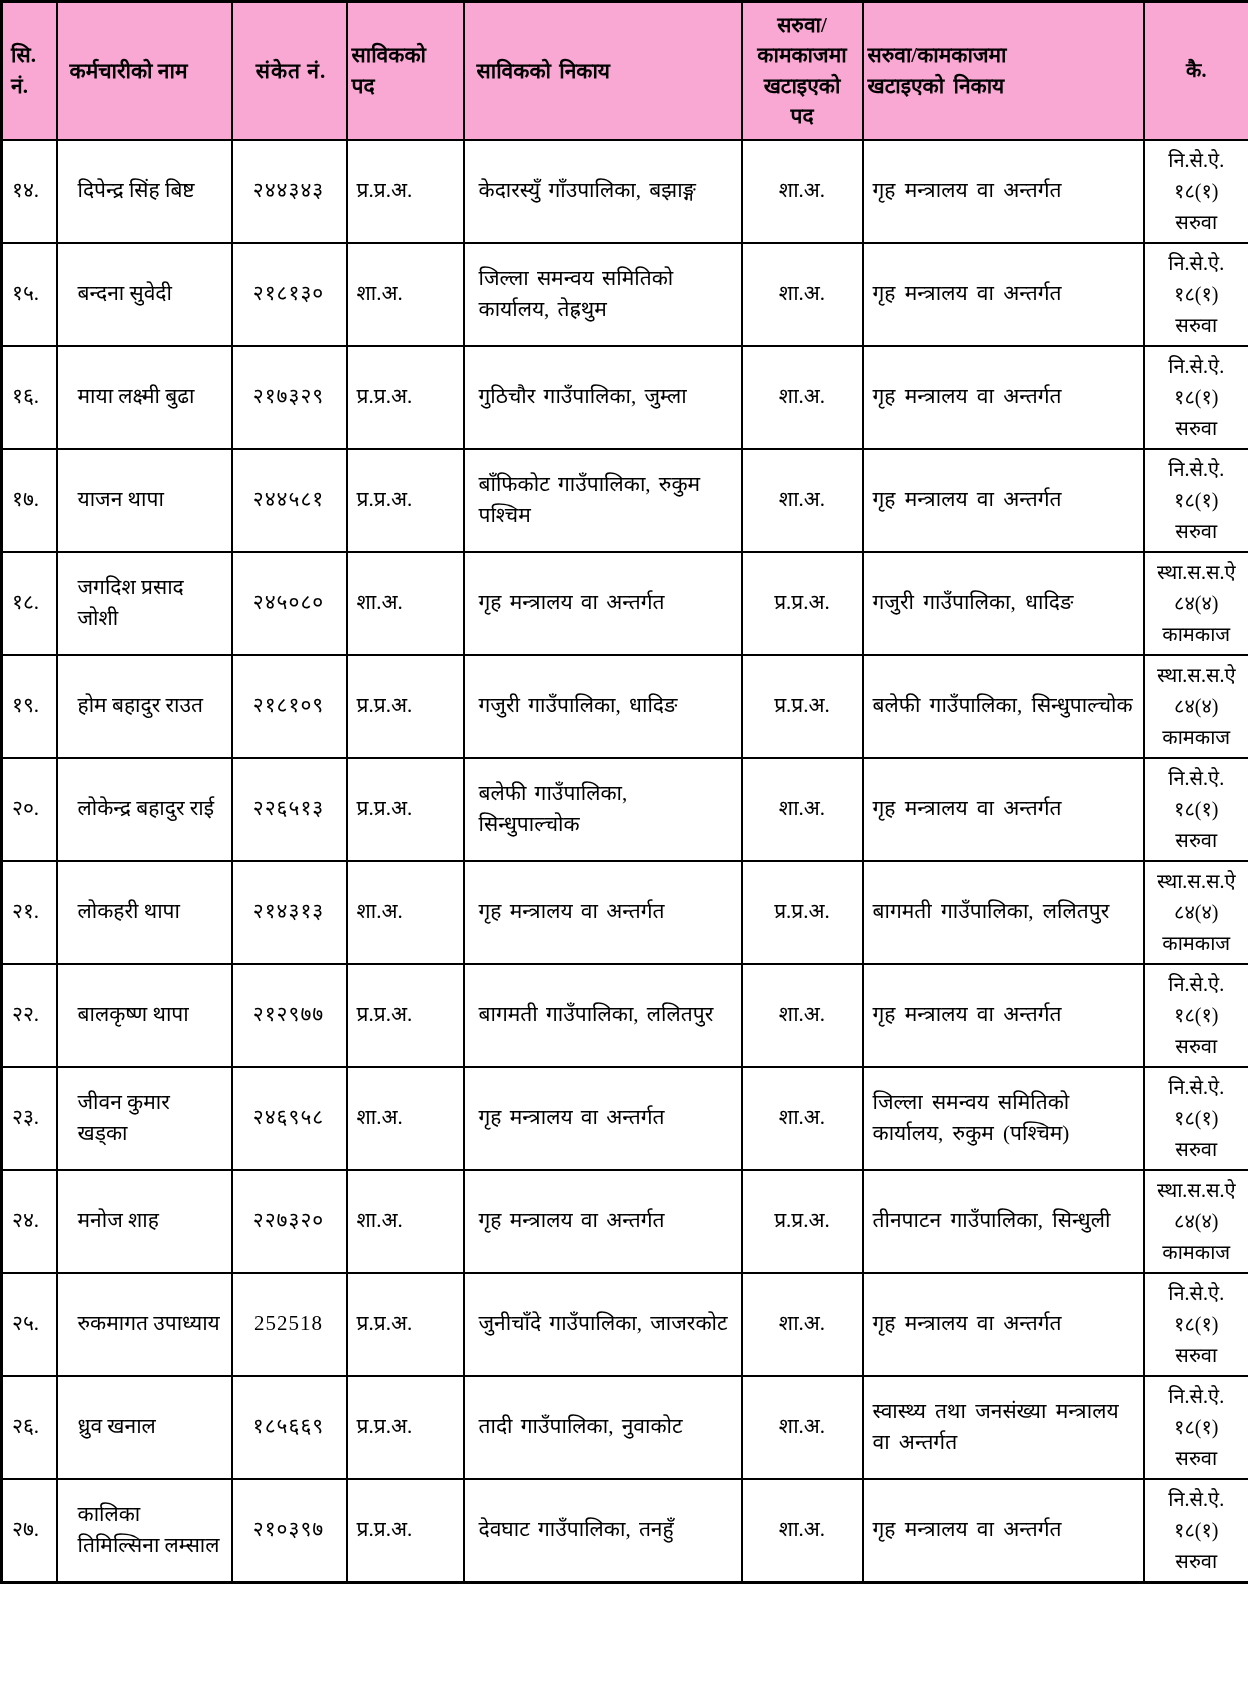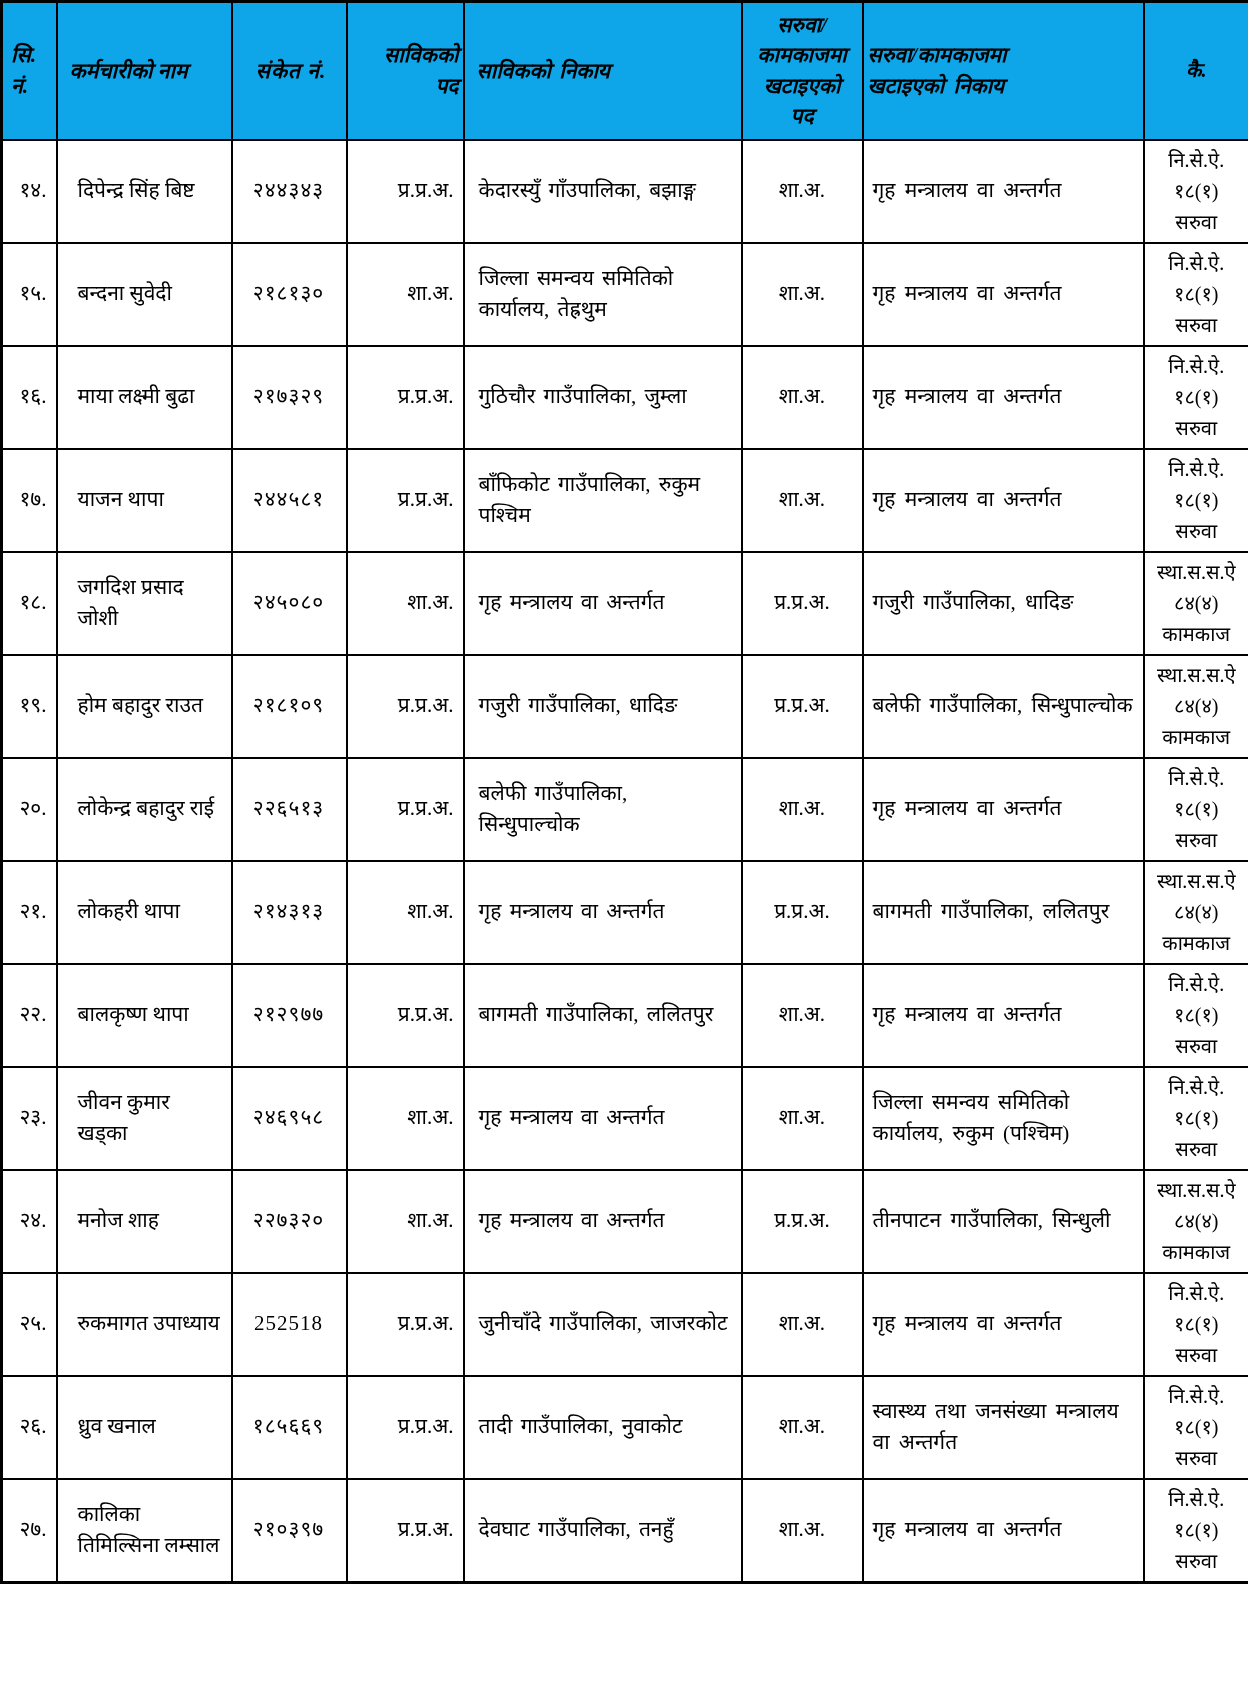--- a/index.html
+++ b/index.html
@@ -22,35 +22,34 @@
   th, td {
     border: 2px solid #000000;
     padding: 6px 9px;
     vertical-align: middle;
     white-space: pre-line;
     overflow: hidden;
     font-size: 21px;
     line-height: 1.5;
   }
   thead th {
-    background: #0ea5e9;
+    background: #f9a8d4;
     font-weight: bold;
     text-align: center;
     height: 138px;
     padding: 4px 4px;
     line-height: 1.45;
-    font-style: italic;
   }
   tbody td { height: 100px; background: #ffffff; }
 
   
-  .col-sn        { text-align: right; }
+  .col-sn        { text-align: left; }
   .col-name      { text-align: left; padding-left: 20px; }
   .col-code      { text-align: center; letter-spacing: 1px; padding-left: 8px; }
-  .col-old_post  { text-align: right; }
+  .col-old_post  { text-align: left; }
   .col-old_office{ text-align: left; word-spacing: 3px; padding-left: 14px; }
   .col-new_post  { text-align: center; }
   .col-new_office{ text-align: left; word-spacing: 4px; }
   .col-remarks   { text-align: center; font-size: 20px; line-height: 1.55; padding: 4px 2px; }
   thead th.col-name, thead th.col-old_office { text-align: left; padding-left: 12px; }
   thead th.col-sn { text-align: left; padding-left: 8px; }
 </style>
 </head>
 <body>
 

